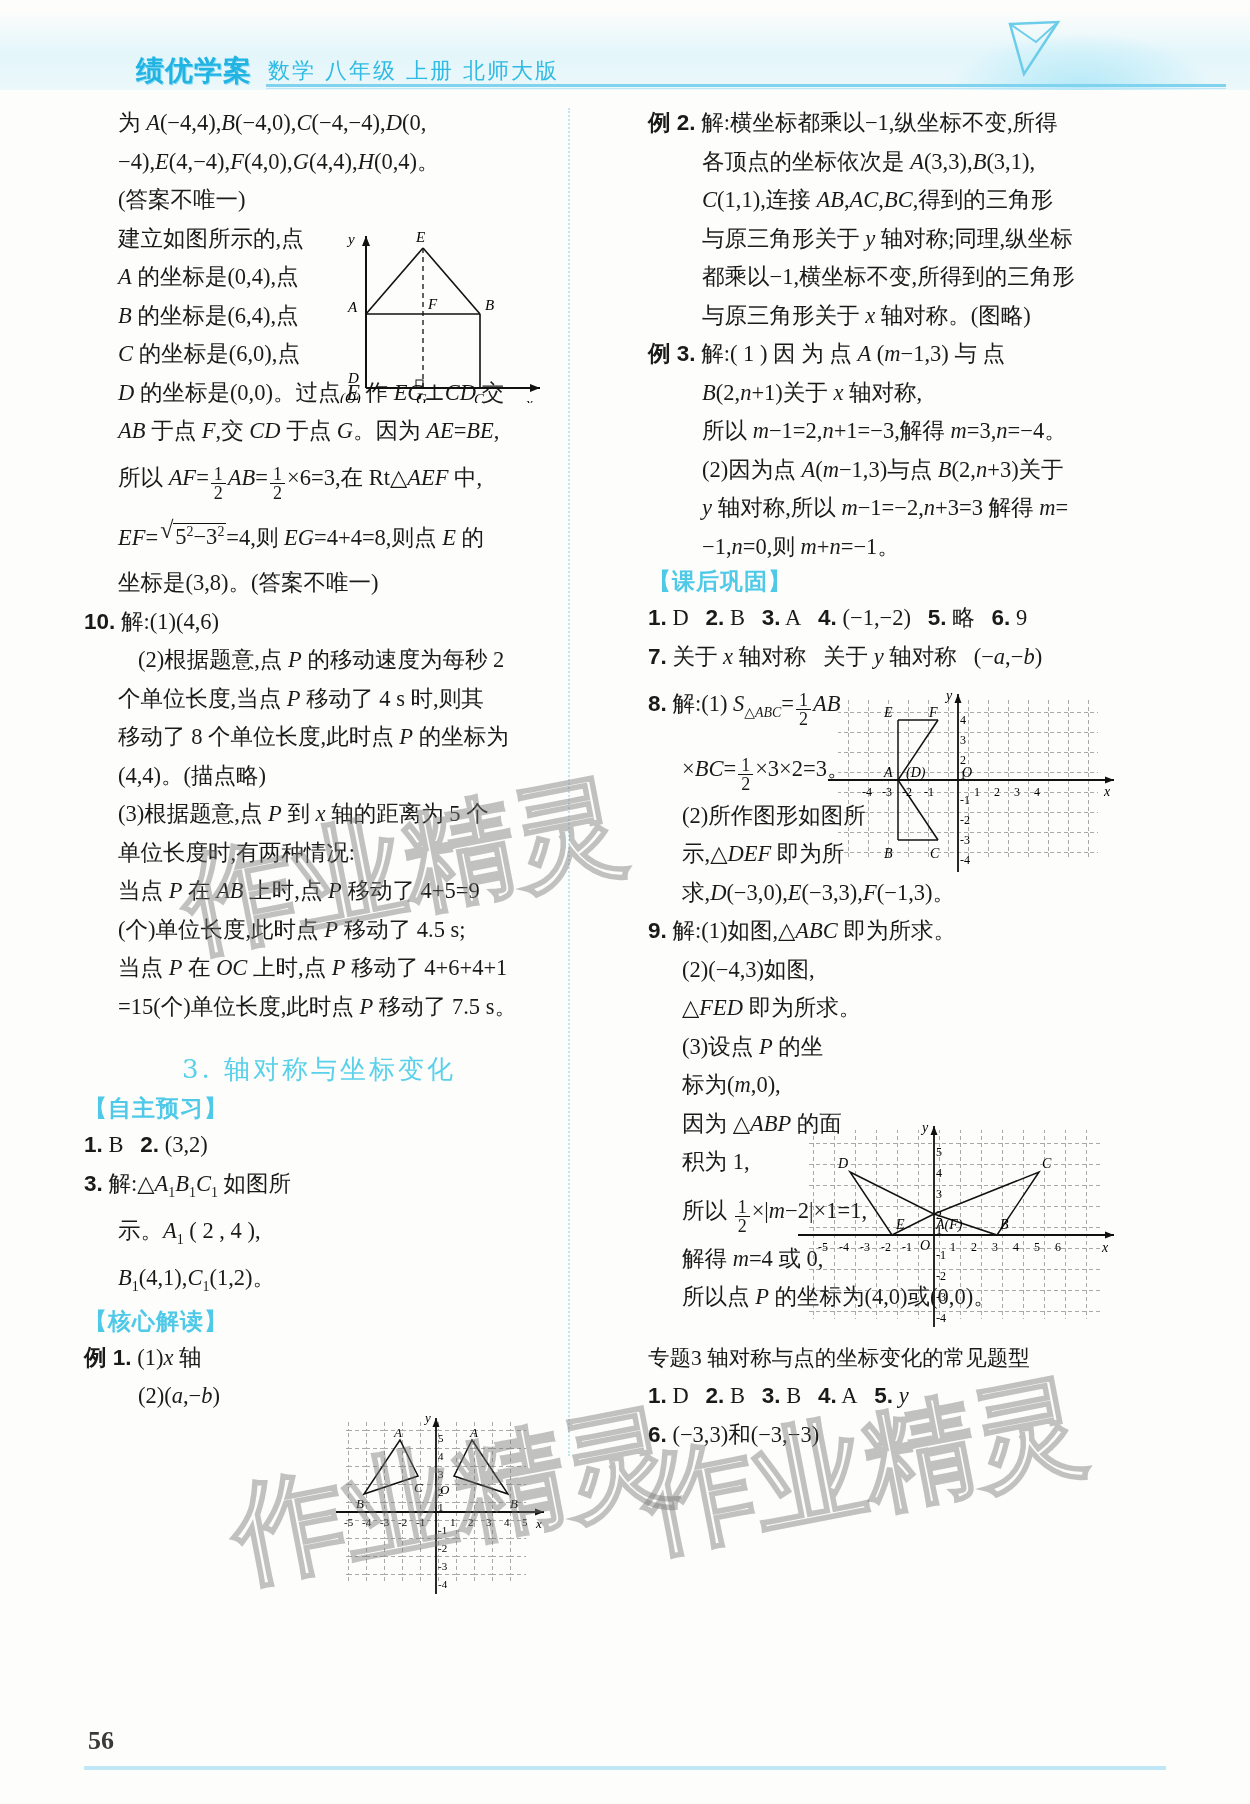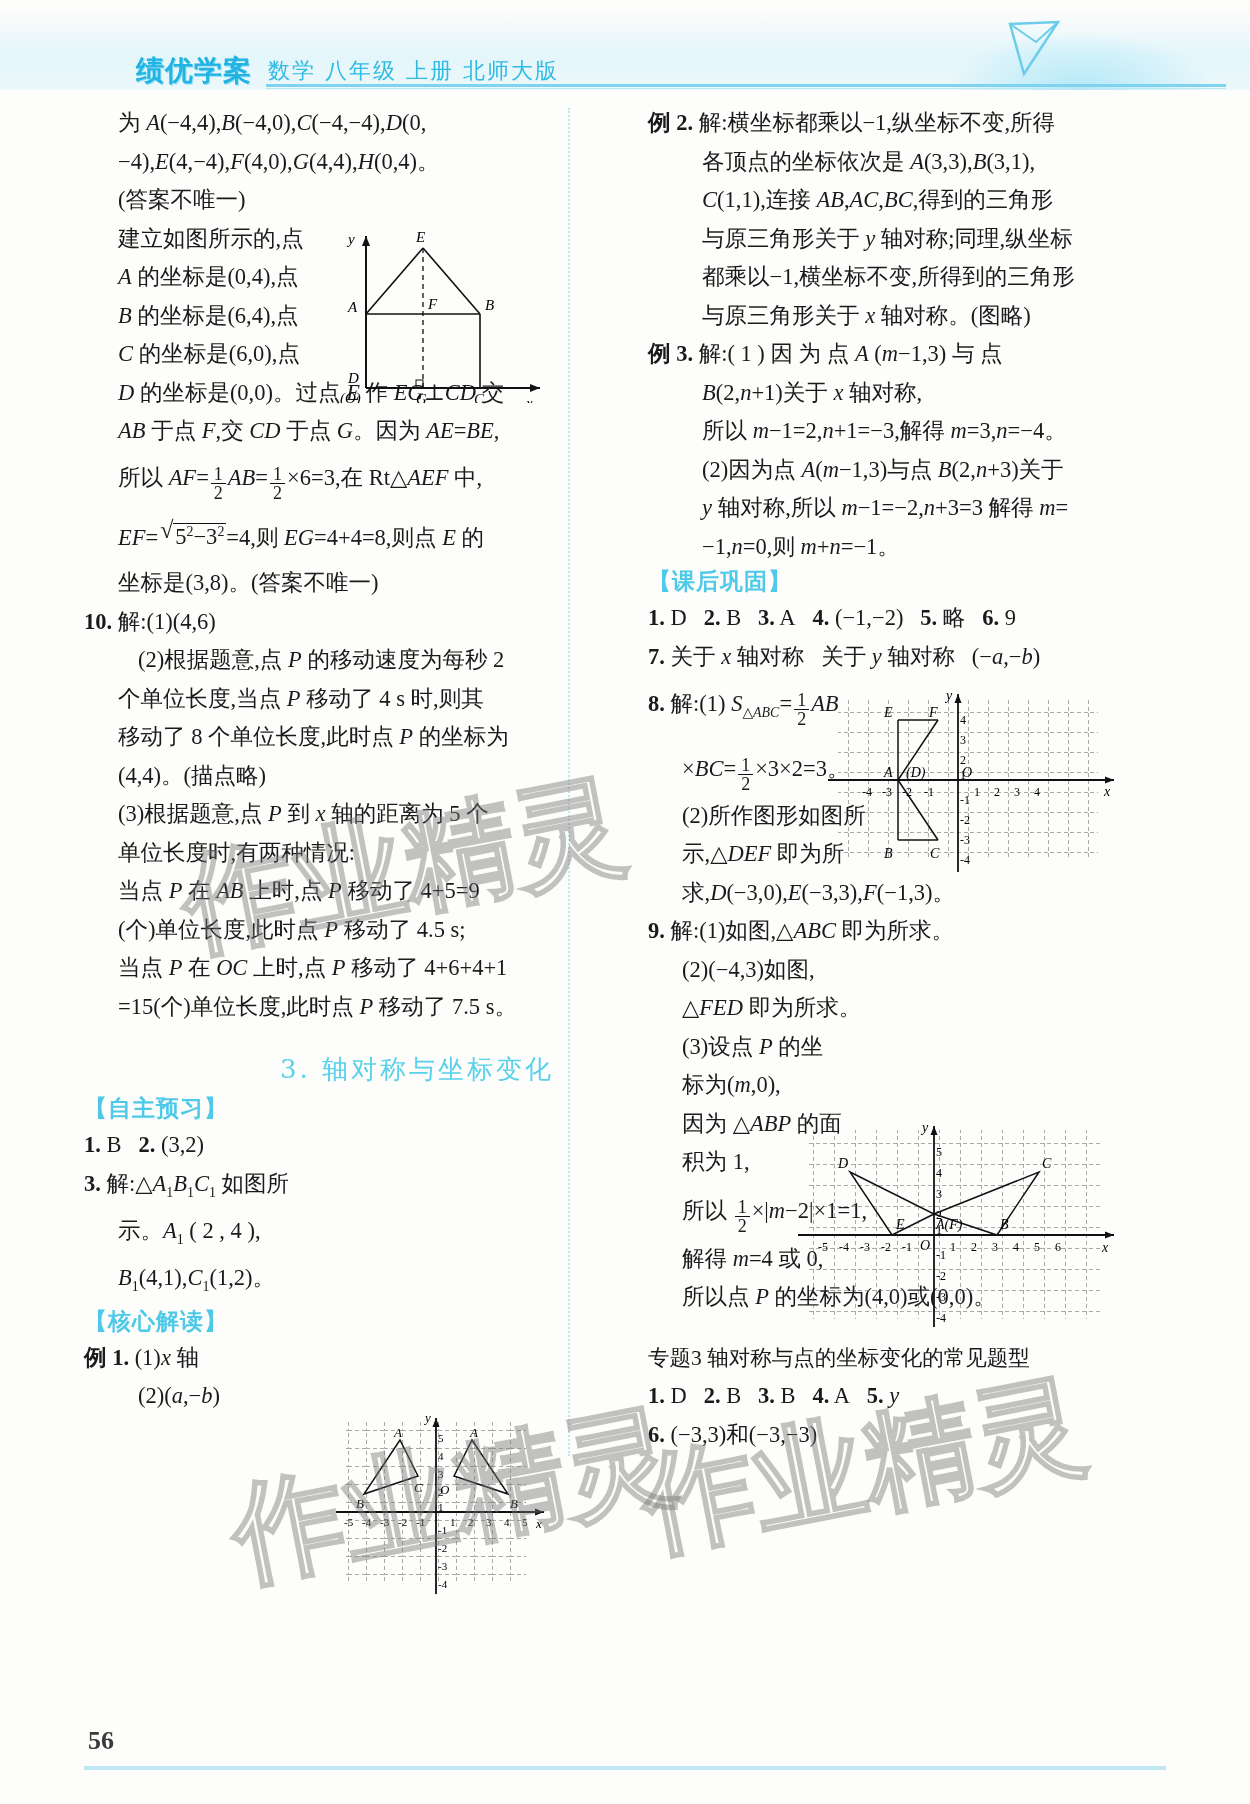--- a/index.html
+++ b/index.html
@@ -29,23 +29,23 @@
   
   .col{position:absolute;top:104px;width:470px;}
   .col-l{left:84px;}
   .col-r{left:648px;}
   .divider{position:absolute;left:568px;top:108px;width:0;height:1348px;
     border-left:2px dotted #bfe4f2;}
   
   .ln{font-size:22.5px;line-height:38.5px;white-space:nowrap;position:relative;}
   .idt{padding-left:34px;}
   .idt2{padding-left:54px;}
-  .num{font-weight:bold;font-family:Liberation Serif, serif;}
+  .num{font-weight:bold;font-family:Liberation Sans, sans-serif;}
   i.v{font-style:italic;font-family:"Liberation Serif",serif;}
-  .sec-title{text-align:right;font-size:26px;color:#5ad1ea;letter-spacing:3px;
+  .sec-title{text-align:center;font-size:26px;color:#5ad1ea;letter-spacing:3px;
     font-family:"DejaVu Serif","Liberation Serif",serif;margin:26px 0 6px;}
   .grp{color:#4fc9e8;font-size:23px;letter-spacing:1px;font-weight:bold;
     font-family:"DejaVu Sans","Liberation Sans",sans-serif;margin:0 0 2px;}
   
   .frac{display:inline-block;vertical-align:-14px;text-align:center;font-size:18px;line-height:1.0;margin:0 2px;}
   .frac .n{display:block;padding:0 3px;border-bottom:1.4px solid #111;}
   .frac .d{display:block;padding:0 3px;}
   
   .rad{display:inline-block;position:relative;padding-left:13px;margin-left:2px;}
   .rad:before{content:"\221A";position:absolute;left:0;top:-2px;font-size:24px;}

